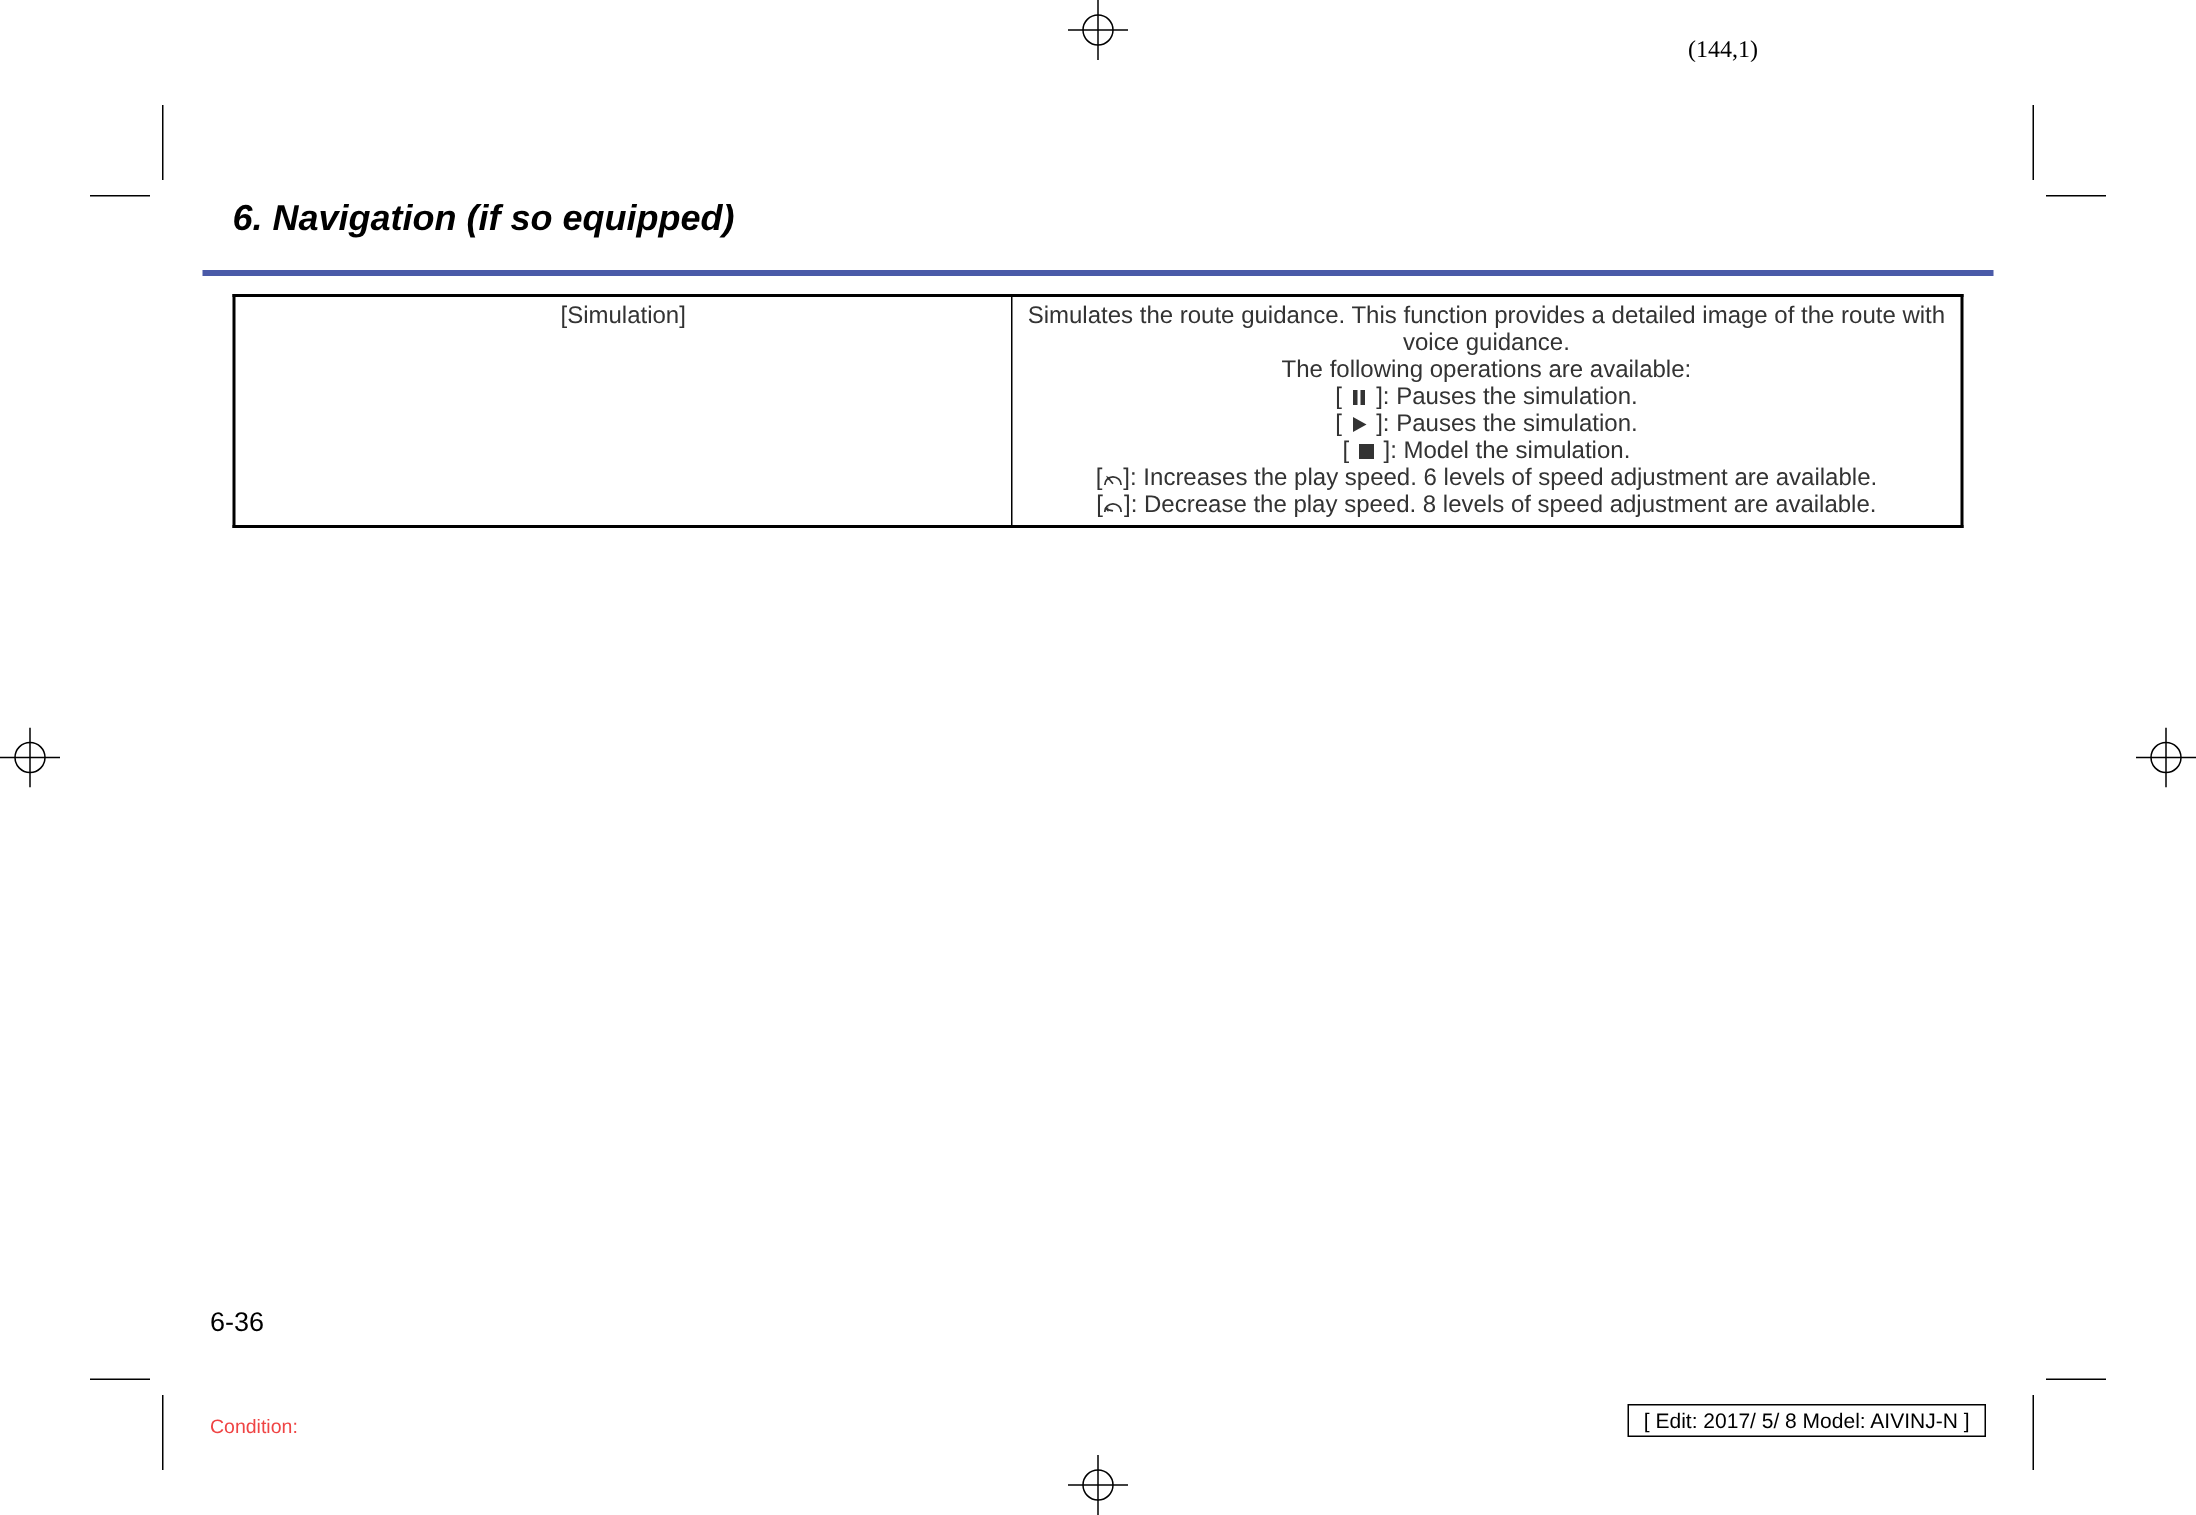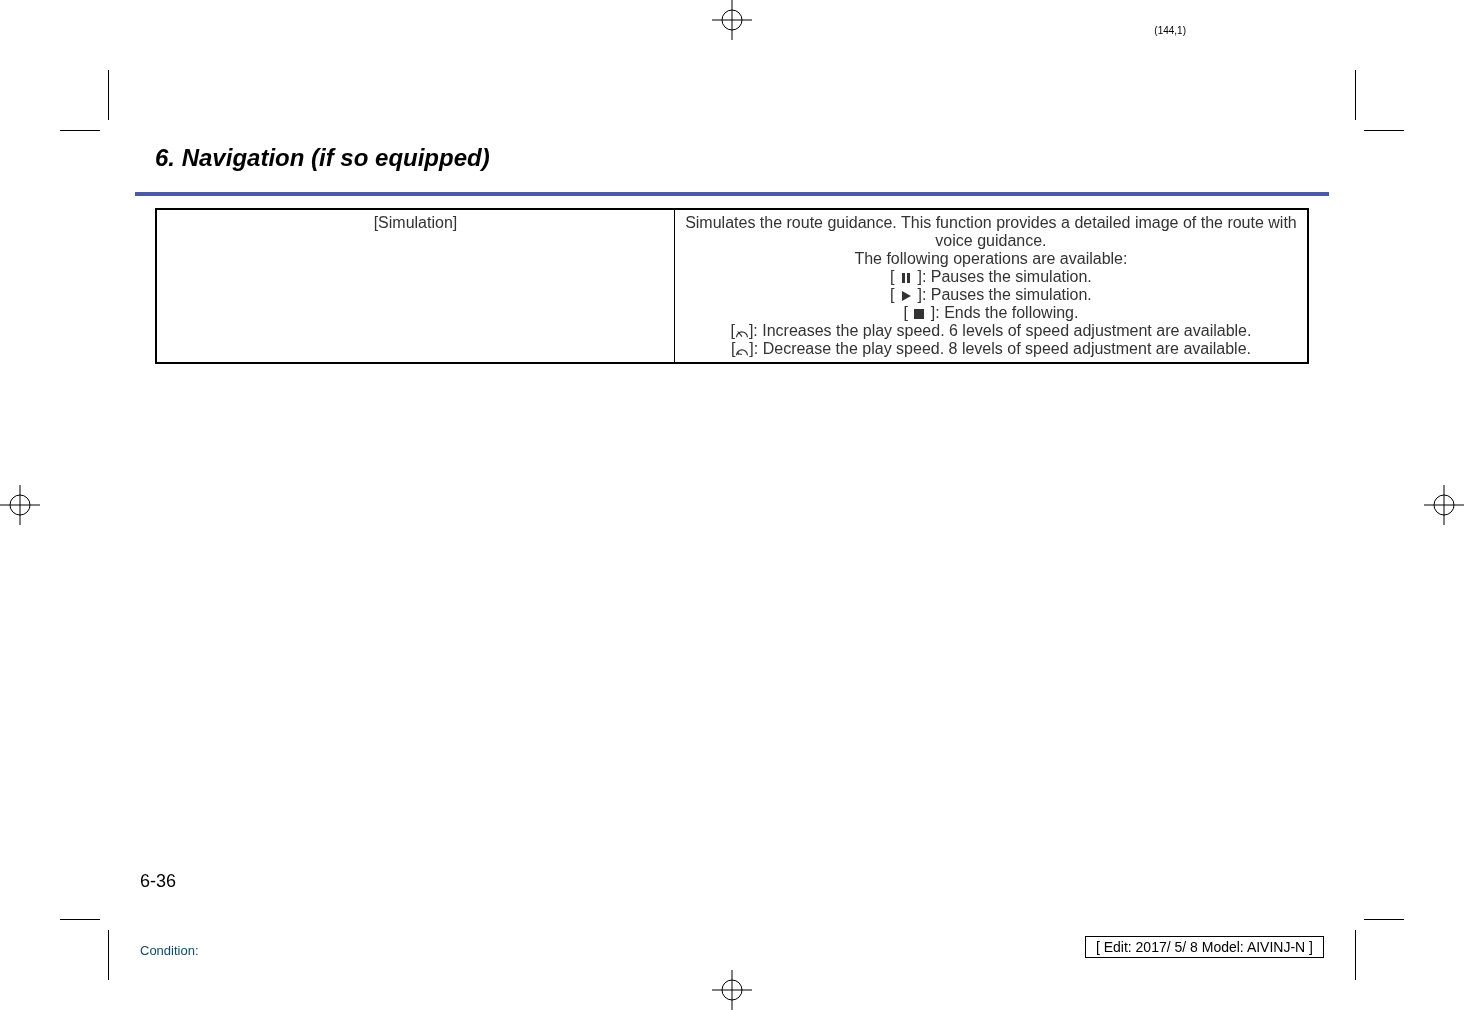--- a/index.html
+++ b/index.html
@@ -19,43 +19,43 @@
       width: 40px;
       height: 40px;
     }
     .reg-mark svg {
       width: 40px;
       height: 40px;
     }
     .page-coords {
       position: absolute;
       top: 25px;
-      right: 278px;
-      font-size: 10px;
-      font-family: Liberation Sans, sans-serif;
+      right: 292px;
+      font-size: 16px;
+      font-family: Liberation Serif, serif;
     }
     .tick-left {
       position: absolute;
       left: 108px;
       width: 1px;
       height: 50px;
       background: #000;
     }
     .tick-right {
       position: absolute;
       right: 108px;
       width: 1px;
       height: 50px;
       background: #000;
     }
     .content {
       position: absolute;
       left: 155px;
       right: 155px;
-      top: 144px;
+      top: 132px;
     }
     .section-title {
       font-size: 24px;
       font-weight: bold;
       font-style: italic;
       color: #000;
       margin-bottom: 20px;
     }
     .blue-bar {
       height: 4px;
@@ -84,21 +84,21 @@
       position: absolute;
       left: 140px;
       bottom: 118px;
       font-size: 18px;
     }
     .condition-label {
       position: absolute;
       left: 140px;
       bottom: 52px;
       font-size: 13px;
-      color: #0c4a6e;
+      color: #ef4444;
     }
     .edit-box {
       position: absolute;
       right: 140px;
       bottom: 52px;
       border: 1px solid #000;
       padding: 2px 10px;
       font-size: 14px;
     }
     .icon-inline {
@@ -165,21 +165,21 @@
         <span>The following operations are available:</span><br>
         [ <span class="icon-inline"><svg viewBox="0 0 14 14">
                 <rect x="3" y="2" width="3" height="10" fill="#333"></rect>
                 <rect x="8" y="2" width="3" height="10" fill="#333"></rect>
               </svg></span> <span>]: Pauses the simulation.</span><br>
         [ <span class="icon-inline"><svg viewBox="0 0 14 14">
                 <polygon points="3,2 12,7 3,12" fill="#333"></polygon>
               </svg></span> <span>]: Pauses the simulation.</span><br>
         [ <span class="icon-inline"><svg viewBox="0 0 14 14">
                 <rect x="2" y="2" width="10" height="10" fill="#333"></rect>
-              </svg></span> <span>]: Ends the following.</span><br>
+              </svg></span> <span>]: Model the simulation.</span><br>
         [<span class="icon-inline"><svg viewBox="0 0 18 14">
                 <path d="M 2 12 A 7 7 0 0 1 16 12" fill="none" stroke="#333" stroke-width="1.5"></path>
                 <line x1="9" y1="11" x2="5" y2="6" stroke="#333" stroke-width="1.5"></line>
                 <polygon points="3,4 7,6 5,8" fill="#333"></polygon>
               </svg></span><span>]: Increases the play speed. 6 levels of speed adjustment are available.</span><br>
         [<span class="icon-inline"><svg viewBox="0 0 18 14">
                 <path d="M 2 12 A 7 7 0 0 1 16 12" fill="none" stroke="#333" stroke-width="1.5"></path>
                 <line x1="9" y1="11" x2="4" y2="10" stroke="#333" stroke-width="1.5"></line>
                 <polygon points="2,9 5,8 5,12" fill="#333"></polygon>
               </svg></span><span>]: Decrease the play speed. 8 levels of speed adjustment are available.</span>

